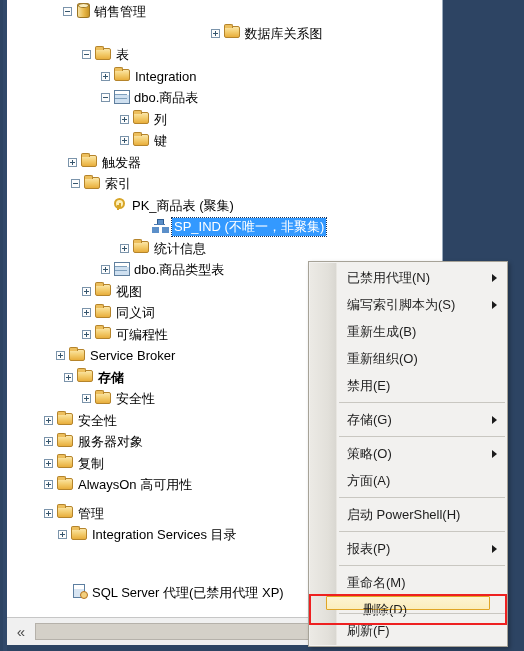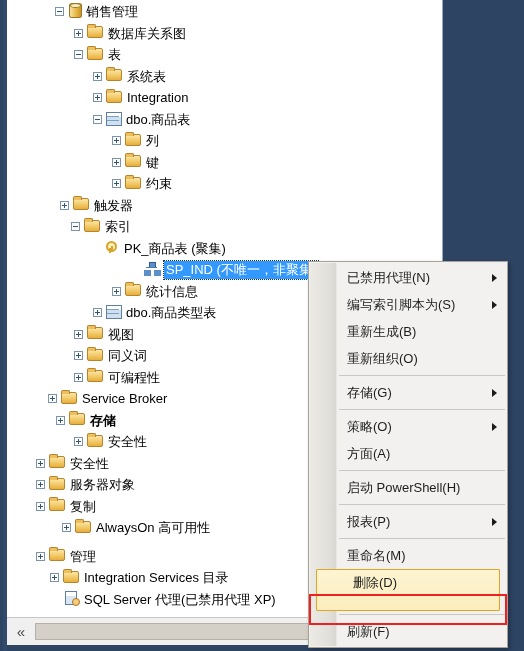--- a/index.html
+++ b/index.html
@@ -26,21 +26,21 @@
   
   #explorer {
     position: absolute; left: 7px; top: 0;
     width: 436px; height: 645px;
     background: #ffffff;
     border-right: 1px solid #9aabbd;
     overflow: hidden;
   }
 
   #tree {
-    position: absolute; left: 0; top: 0;
+    position: absolute; left: 8px; top: 0;
     width: 436px; height: 617px;
     background: #ffffff;
   }
 
   .row {
     position: relative;
     height: 21.5px;
     line-height: 21.5px;
     white-space: nowrap;
     font-size: 13px;
@@ -244,23 +244,23 @@
     padding-left: 38px;
     padding-right: 24px;
     color: #1d1d1d;
     white-space: nowrap;
     z-index: 2;
     cursor: pointer;
   }
   .mi.highlight {
     background: linear-gradient(#fdf4d2,#fbedbd);
     border: 1px solid #e0a526;
-    height: 42px;
+    height: 14px;
     line-height: 25px;
-    margin: 0 7px;
+    margin: 0 17px;
     padding-left: 36px;
     border-radius: 1px;
   }
   .mi .arrow {
     position: absolute;
     right: 10px; top: 50%;
     margin-top: -4px;
     width: 0; height: 0;
     border-left: 5px solid #1b1b1b;
     border-top: 4px solid transparent;
@@ -287,62 +287,61 @@
 <body>
 
 <div id="left-strip">
   <div id="left-strip-inner"></div>
 </div>
 
 <div id="explorer">
 
   <div id="tree">
       <div class="row" style="padding-left: 48px;"><span class="expander minus"></span><span class="ico ico-db"></span><span class="label">销售管理</span></div>
-      <div class="row" style="padding-left: 67px;"><span class="expander plus"></span><span class="ico ico-folder"></span><span class="label">数据库关系图</span></div>
+      <div class="row" style="padding-left: 67px; text-align: center;"><span class="expander plus"></span><span class="ico ico-folder"></span><span class="label">数据库关系图</span></div>
       <div class="row" style="padding-left: 67px;"><span class="expander minus"></span><span class="ico ico-folder"></span><span class="label">表</span></div>
-      <div class="row" style="padding-left: 86px;"><span class="expander plus"></span><span class="ico ico-folder"></span><span class="label">系统表</span></div>
       <div class="row" style="padding-left: 86px;"><span class="expander plus"></span><span class="ico ico-folder"></span><span class="label">Integration</span></div>
       <div class="row" style="padding-left: 86px;"><span class="expander minus"></span><span class="ico ico-table"></span><span class="label">dbo.商品表</span></div>
       <div class="row" style="padding-left: 105px;"><span class="expander plus"></span><span class="ico ico-folder"></span><span class="label">列</span></div>
       <div class="row" style="padding-left: 105px;"><span class="expander plus"></span><span class="ico ico-folder"></span><span class="label">键</span></div>
-      <div class="row" style="padding-left: 105px;"><span class="expander plus"></span><span class="ico ico-folder"></span><span class="label">约束</span></div>
       <div class="row" style="padding-left: 53px;"><span class="expander plus"></span><span class="ico ico-folder"></span><span class="label">触发器</span></div>
-      <div class="row" style="padding-left: 56px; margin-left: 8px;"><span class="expander minus"></span><span class="ico ico-folder"></span><span class="label">索引</span></div>
+      <div class="row" style="padding-left: 56px;"><span class="expander minus"></span><span class="ico ico-folder"></span><span class="label">索引</span></div>
       <div class="row" style="padding-left: 84px;"><span class="expander none"></span><span class="ico ico-key"></span><span class="label">PK_商品表 (聚集)</span></div>
       <div class="row selected" style="padding-left: 124px;"><span class="expander none"></span><span class="ico ico-index"></span><span class="label sel-box">SP_IND (不唯一，非聚集)</span></div>
       <div class="row" style="padding-left: 105px;"><span class="expander plus"></span><span class="ico ico-folder"></span><span class="label">统计信息</span></div>
       <div class="row" style="padding-left: 86px;"><span class="expander plus"></span><span class="ico ico-table"></span><span class="label">dbo.商品类型表</span></div>
       <div class="row" style="padding-left: 67px;"><span class="expander plus"></span><span class="ico ico-folder"></span><span class="label">视图</span></div>
       <div class="row" style="padding-left: 67px;"><span class="expander plus"></span><span class="ico ico-folder"></span><span class="label">同义词</span></div>
       <div class="row" style="padding-left: 67px;"><span class="expander plus"></span><span class="ico ico-folder"></span><span class="label">可编程性</span></div>
       <div class="row" style="padding-left: 41px;"><span class="expander plus"></span><span class="ico ico-folder"></span><span class="label">Service Broker</span></div>
       <div class="row" style="padding-left: 49px; font-weight: bold;"><span class="expander plus"></span><span class="ico ico-folder"></span><span class="label">存储</span></div>
       <div class="row" style="padding-left: 67px;"><span class="expander plus"></span><span class="ico ico-folder"></span><span class="label">安全性</span></div>
       <div class="row" style="padding-left: 29px;"><span class="expander plus"></span><span class="ico ico-folder"></span><span class="label">安全性</span></div>
       <div class="row" style="padding-left: 29px;"><span class="expander plus"></span><span class="ico ico-folder"></span><span class="label">服务器对象</span></div>
       <div class="row" style="padding-left: 29px;"><span class="expander plus"></span><span class="ico ico-folder"></span><span class="label">复制</span></div>
-      <div class="row" style="padding-left: 29px; margin-left: 26px;"><span class="expander plus"></span><span class="ico ico-folder"></span><span class="label">AlwaysOn 高可用性</span></div>
+      <div class="row" style="padding-left: 29px;"><span class="expander plus"></span><span class="ico ico-folder"></span><span class="label">AlwaysOn 高可用性</span></div>
       <div class="row" style="padding-left: 29px; margin-top: 7px;"><span class="expander plus"></span><span class="ico ico-folder"></span><span class="label">管理</span></div>
       <div class="row" style="padding-left: 43px;"><span class="expander plus"></span><span class="ico ico-folder"></span><span class="label">Integration Services 目录</span></div>
-      <div class="row" style="padding-left: 44px;"><span class="expander none"></span><span class="ico ico-agent"></span><span class="label">SQL Server 代理(已禁用代理 XP)</span></div>
+      <div class="row" style="padding-left: 44px; margin-top: 36px;"><span class="expander none"></span><span class="ico ico-agent"></span><span class="label">SQL Server 代理(已禁用代理 XP)</span></div>
     </div>
 
   <div id="hscroll">
     <div id="hscroll-left-btn">«</div>
     <div id="hscroll-track"></div>
   </div>
 
 </div>
 
 <div id="ctxmenu">
   <div id="ctxmenu-gutter"></div>
 <div class="mi"><span>已禁用代理(N)</span><span class="arrow"></span></div>
     <div class="mi"><span>编写索引脚本为(S)</span><span class="arrow"></span></div>
     <div class="mi"><span>重新生成(B)</span></div>
     <div class="mi"><span>重新组织(O)</span></div>
+    <div class="mi"><span>禁用(E)</span></div>
     <div class="sep"></div>
     <div class="mi"><span>存储(G)</span><span class="arrow"></span></div>
     <div class="sep"></div>
     <div class="mi"><span>策略(O)</span><span class="arrow"></span></div>
     <div class="mi"><span>方面(A)</span></div>
     <div class="sep"></div>
     <div class="mi"><span>启动 PowerShell(H)</span></div>
     <div class="sep"></div>
     <div class="mi"><span>报表(P)</span><span class="arrow"></span></div>
     <div class="sep"></div>

